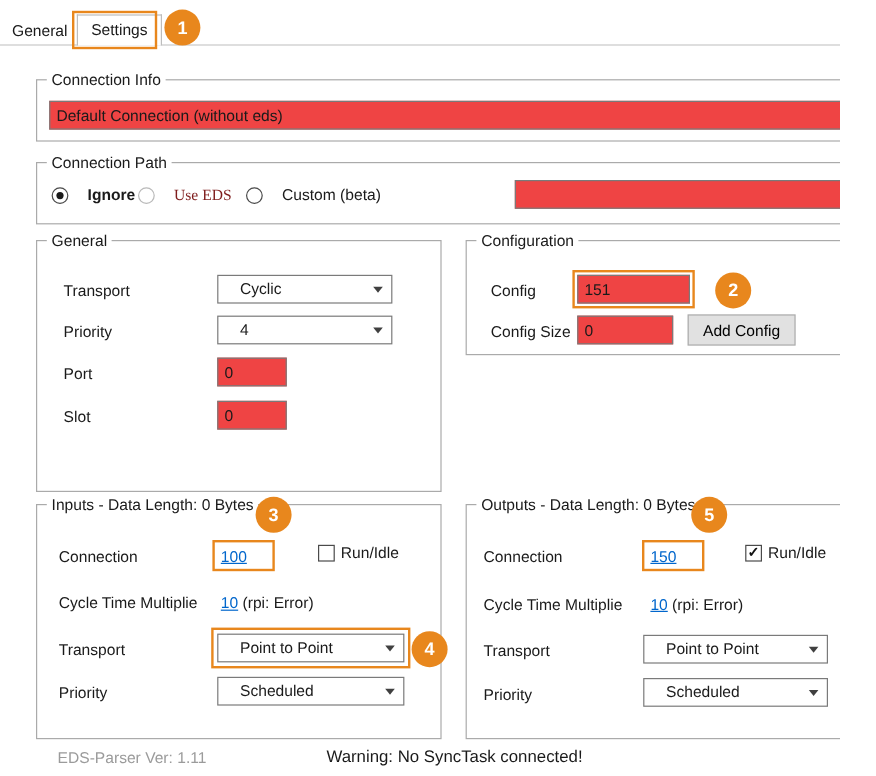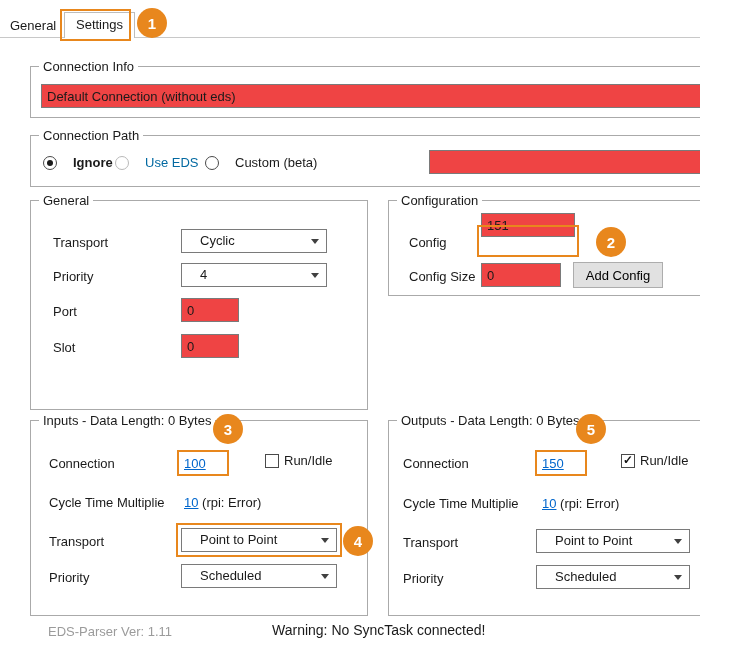--- a/index.html
+++ b/index.html
@@ -17,21 +17,21 @@
   .lbl{position:absolute;white-space:nowrap;}
   .tb{position:absolute;border:1px solid #7a7a7a;background:#ef4444;font:13px "Liberation Sans",sans-serif;padding:0 5px;color:#1a1a1a;outline:none;}
   .combo{position:absolute;border:1px solid #7a7a7a;background:#fff;height:24px;line-height:22px;padding-left:18px;cursor:default;white-space:nowrap;}
   .combo .arrow{position:absolute;right:7px;top:9px;width:0;height:0;border-left:4px solid transparent;border-right:4px solid transparent;border-top:5px solid #404040;}
   .btn{position:absolute;border:1px solid #adadad;background:#e1e1e1;text-align:center;cursor:default;font-size:13px;}
   .link{color:var(--link,#0066CC);text-decoration:underline;cursor:pointer;}
 
   .radio-opt{position:absolute;display:flex;align-items:center;gap:16px;cursor:default;}
   .radio{width:14px;height:14px;border:1px solid #4a4a4a;border-radius:50%;position:relative;background:#fff;flex:0 0 auto;}
   .radio.on::after{content:"";position:absolute;left:3px;top:3px;width:6px;height:6px;border-radius:50%;background:#1a1a1a;}
-  .radio-opt.disabled{color:#0369a1;}
+  .radio-opt.disabled{color:#7f1d1d;font-family:Liberation Serif, serif;}
   .radio-opt.disabled .radio{border-color:#b9b9b9;}
   .radio-opt.sel .rlbl{font-weight:bold;}
 
   .chkwrap{position:absolute;display:flex;align-items:center;gap:5px;cursor:default;}
   .chk{width:14px;height:14px;border:1px solid #4a4a4a;background:#fff;position:relative;flex:0 0 auto;}
   .chk.on::after{content:"✓";position:absolute;left:1px;top:-2px;font-size:12px;font-weight:bold;color:#111;}
 
   .hl{position:absolute;border:2px solid var(--orange,#E8871D);pointer-events:none;z-index:4;background:transparent;}
   .callout{position:absolute;width:30px;height:30px;border-radius:50%;background:var(--orange,#E8871D);color:#fff;font-weight:bold;font-size:15px;display:flex;align-items:center;justify-content:center;z-index:5;}
   .status{position:absolute;white-space:nowrap;}
@@ -92,21 +92,21 @@
     <input class="tb" style="left: 150px; top: 97px; width: 58px; height: 24px;" value="0">
 
     <span class="lbl" style="left:22px;top:139px;">Slot</span>
     <input class="tb" style="left: 150px; top: 133px; width: 58px; height: 24px;" value="0">
   </div>
 
   <div class="group" style="left:388px;top:200px;width:325px;height:96px;">
     <span class="gtitle">Configuration</span>
 
     <span class="lbl" style="left:20px;top:34px;">Config</span>
-    <input class="tb" style="left: 92px; top: 12px; width: 94px; height: 24px;" value="151">
+    <input class="tb" style="left: 92px; top: 28px; width: 94px; height: 24px;" value="151">
     <div class="hl" style="left:88px;top:24px;width:102px;height:32px;"></div>
     <div class="callout" style="left:207px;top:26px;">2</div>
 
     <span class="lbl" style="left:20px;top:68px;">Config Size</span>
     <input class="tb" style="left: 92px; top: 62px; width: 80px; height: 24px;" value="0">
     <button class="btn" style="left:184px;top:61px;width:90px;height:26px;">Add Config</button>
   </div>
 
   <div class="group" style="left:30px;top:420px;width:338px;height:196px;">
     <span class="gtitle">Inputs - Data Length: 0 Bytes</span>

